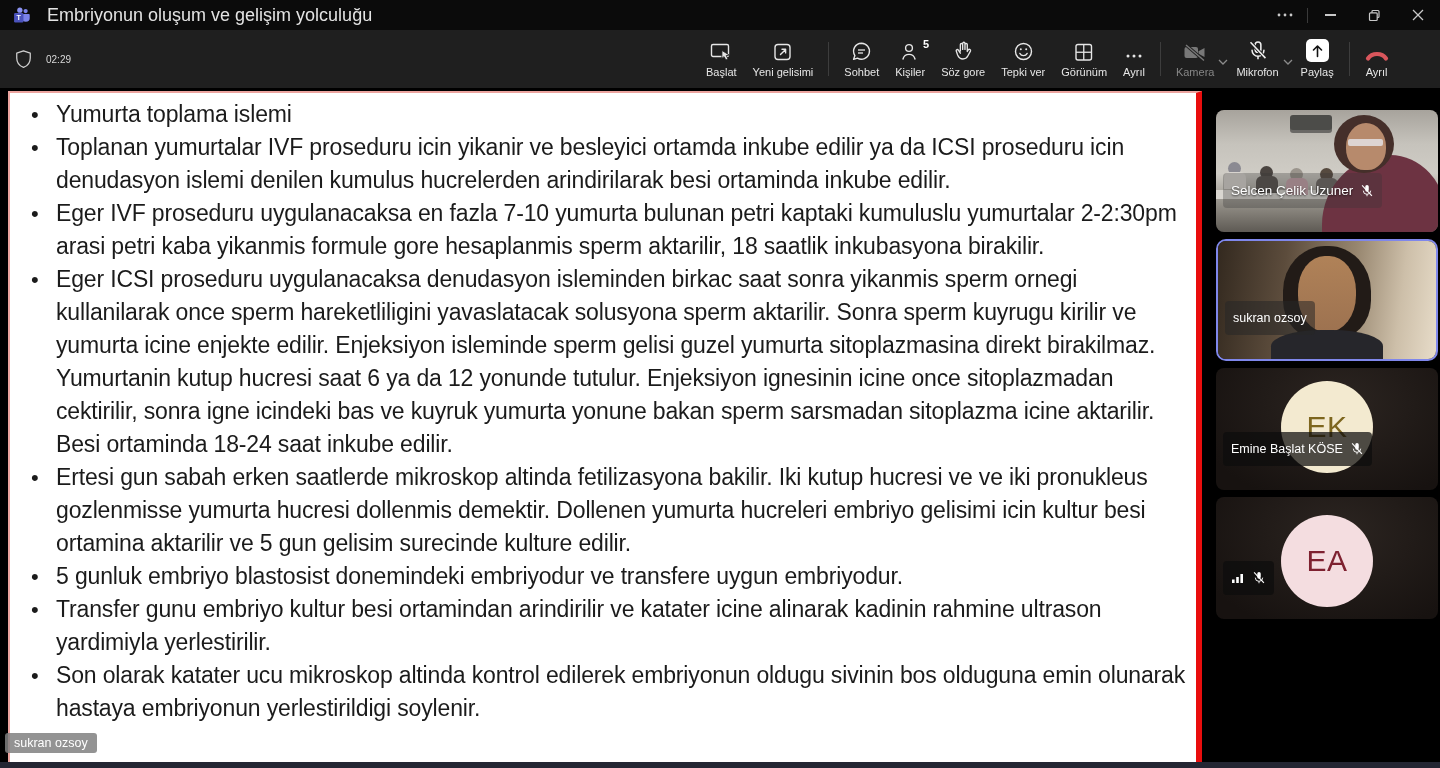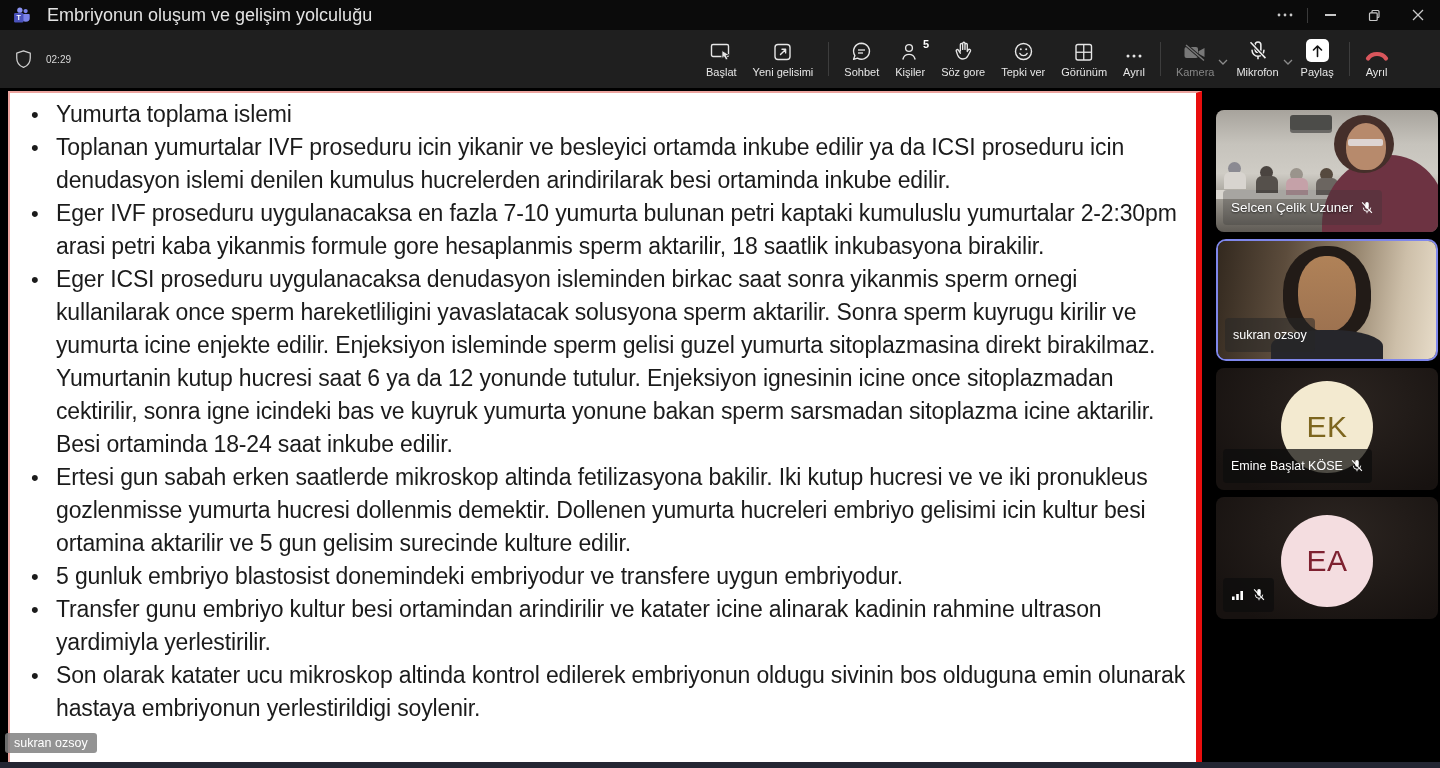--- a/index.html
+++ b/index.html
@@ -33,21 +33,21 @@
   ul.bullets { margin-top:5px; list-style:none; }
   li.bullet { position:relative; padding-left:46px; padding-right:4px; font-size:23px; line-height:33px; color:#1b1b1b; letter-spacing:-0.15px; }
   li.bullet::before { content:"•"; position:absolute; left:21px; top:0; font-size:22px; color:#1b1b1b; }
   .presenter-pill { position:absolute; left:5px; top:645px; background:rgba(128,128,128,.85); color:#fff; font-size:12.5px; padding:3px 9px; border-radius:3px; }
 
   
   .sidebar { position:absolute; top:22px; right:2px; width:222px; display:flex; flex-direction:column; gap:7px; }
   .tile { height:122px; border-radius:8px; position:relative; overflow:hidden; background:#191411; flex:0 0 auto; }
   .tile.active { border:2.5px solid #7f87eb; border-radius:10px; }
   .tile.avatar-tile { background:radial-gradient(ellipse at 55% 30%, #2c2521 0%, #171210 85%); }
-  .name-pill { position:absolute; left:7px; bottom:7px; display:flex; align-items:center; gap:7px; color:#fff; font-size:12.5px; padding:10px 8px; border-radius:4px; background:rgba(12,12,12,.72); white-space:nowrap; }
+  .name-pill { position:absolute; left:7px; bottom:24px; display:flex; align-items:center; gap:7px; color:#fff; font-size:12.5px; padding:10px 8px; border-radius:4px; background:rgba(12,12,12,.72); white-space:nowrap; }
   .name-pill.bare { background:rgba(52,52,52,.30); font-size:13.5px; text-shadow:0 1px 2px rgba(0,0,0,.7); }
   .name-pill.soft { background:rgba(38,38,38,.55); }
   .avatar-circle { width:92px; height:92px; border-radius:50%; position:absolute; left:50%; top:13px; transform:translateX(-50%); display:flex; align-items:center; justify-content:center; font-size:30px; letter-spacing:.5px; }
   .avatar-gold { background:#f3ead0; color:#7d661e; }
   .avatar-pink { background:#f4dde0; color:#7e2130; }
 
   
   .s1 { position:absolute; inset:0; background:linear-gradient(180deg,#a7a39c 0%,#c6c3bc 28%,#cfccc5 52%,#918d85 78%,#5e5a54 100%); }
   .s1-proj { position:absolute; left:74px; top:5px; width:42px; height:15px; background:#4c4c49; border-radius:3px; box-shadow:0 3px 0 rgba(40,40,40,.55); }
   .s1-head { position:absolute; width:13px; height:13px; border-radius:50%; }

